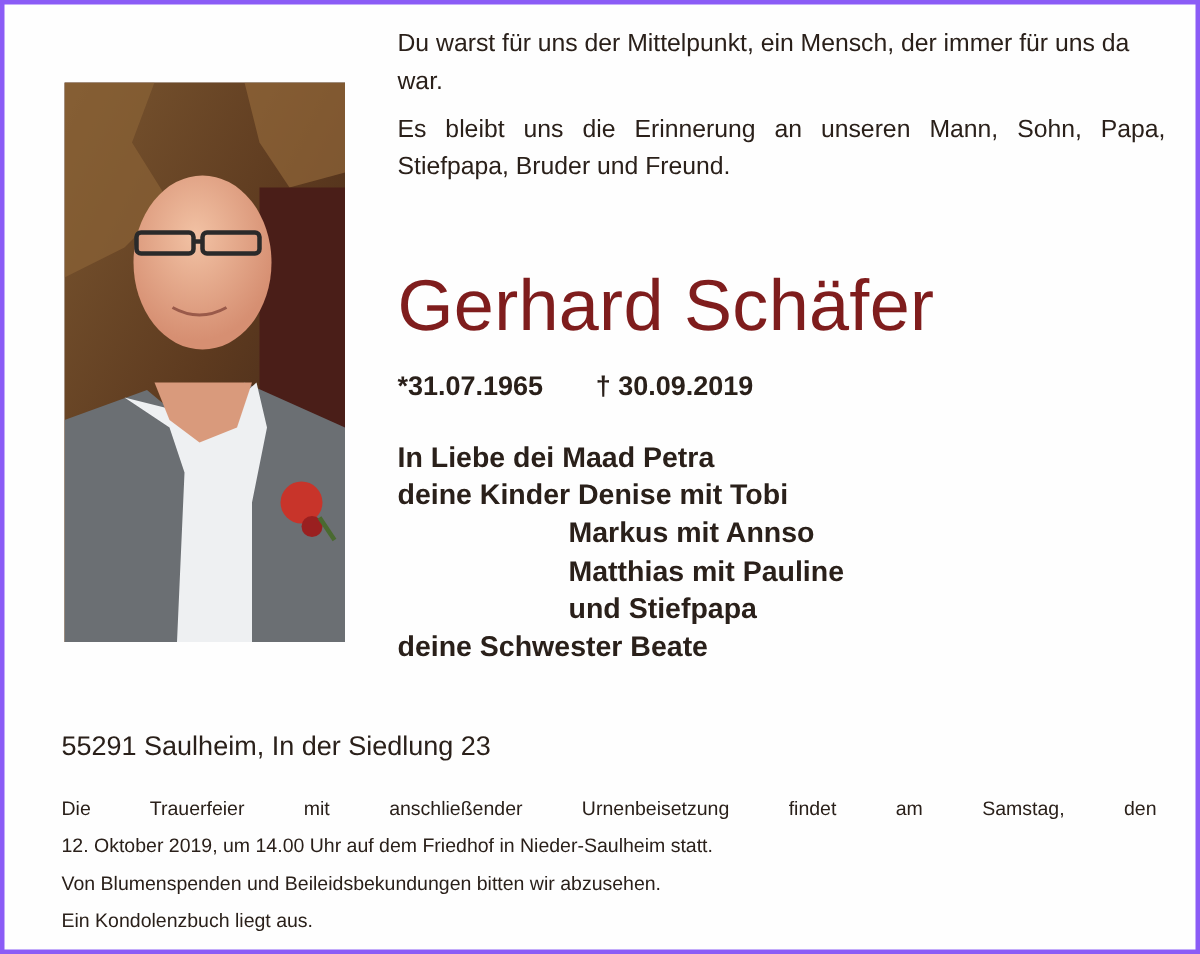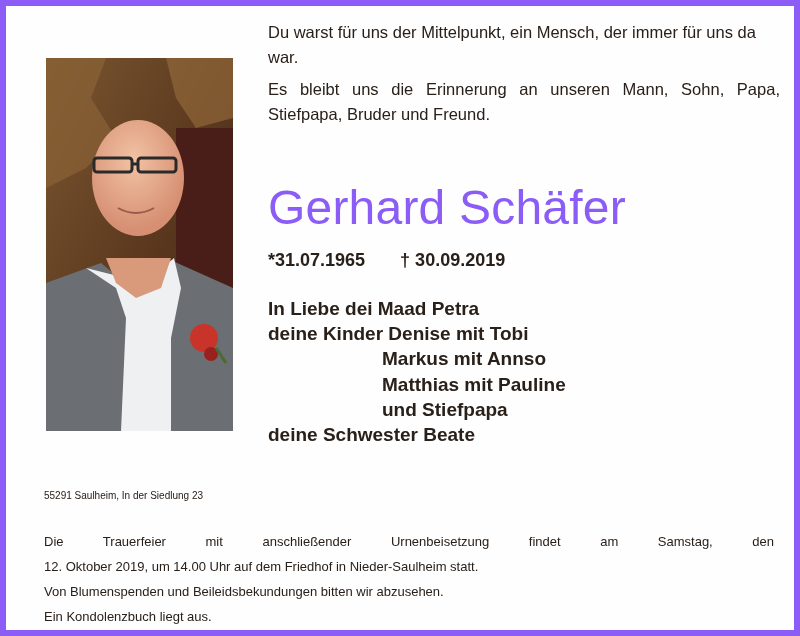--- a/index.html
+++ b/index.html
@@ -1,58 +1,58 @@
 <!DOCTYPE html>
 <html><head>
 <meta charset="utf-8">
 <style>
   html, body { margin: 0; padding: 0; background: #ffffff; }
   body { width: 800px; height: 636px; overflow: hidden; }
   .frame {
     position: absolute; left: 0; top: 0;
     width: 800px; height: 636px;
     box-sizing: border-box;
-    border: 6px solid #8b5cf6;
+    border: 3px solid #8b5cf6;
     background: #fefefe;
     font-family: "Liberation Sans", "DejaVu Sans", sans-serif;
     color: #2a201a;
   }
   .photo {
     position: absolute; left: 40px; top: 52px;
     width: 187px; height: 373px;
     overflow: hidden;
     background: #5a3a22;
   }
   .photo svg { display: block; width: 100%; height: 100%; }
   .intro {
     position: absolute; left: 262px; top: 14px; width: 512px;
     font-size: 16.5px; line-height: 24.5px;
   }
   .intro p { margin: 0 0 8px 0; }
   .intro .justify { text-align: justify; text-align-last: left; }
   .name {
     position: absolute; left: 262px; top: 172px;
     font-size: 48px; line-height: 60px; letter-spacing: 0.2px;
-    font-weight: normal; color: #8b5cf6;
+    font-weight: normal; color: #7f1d1d;
   }
   .dates {
     position: absolute; left: 262px; top: 244px;
     font-size: 18px; font-weight: bold;
   }
   .dates span { display: inline-block; }
   .dates .death { margin-left: 30px; }
   .mourners {
     position: absolute; left: 262px; top: 290px;
     font-size: 19px; font-weight: bold; line-height: 25.2px;
   }
   .mourners .row { white-space: nowrap; height: 25.2px; }
   .mourners .indent { padding-left: 114px; }
   .address {
     position: absolute; left: 38px; top: 484px;
-    font-size: 10px;
+    font-size: 18px;
   }
   .service {
     position: absolute; left: 38px; top: 523px; width: 730px;
     font-size: 13px; line-height: 25px;
   }
   .service p { margin: 0; }
   .service .justify { text-align: justify; text-align-last: justify; }
 </style>
 </head>
 <body>

